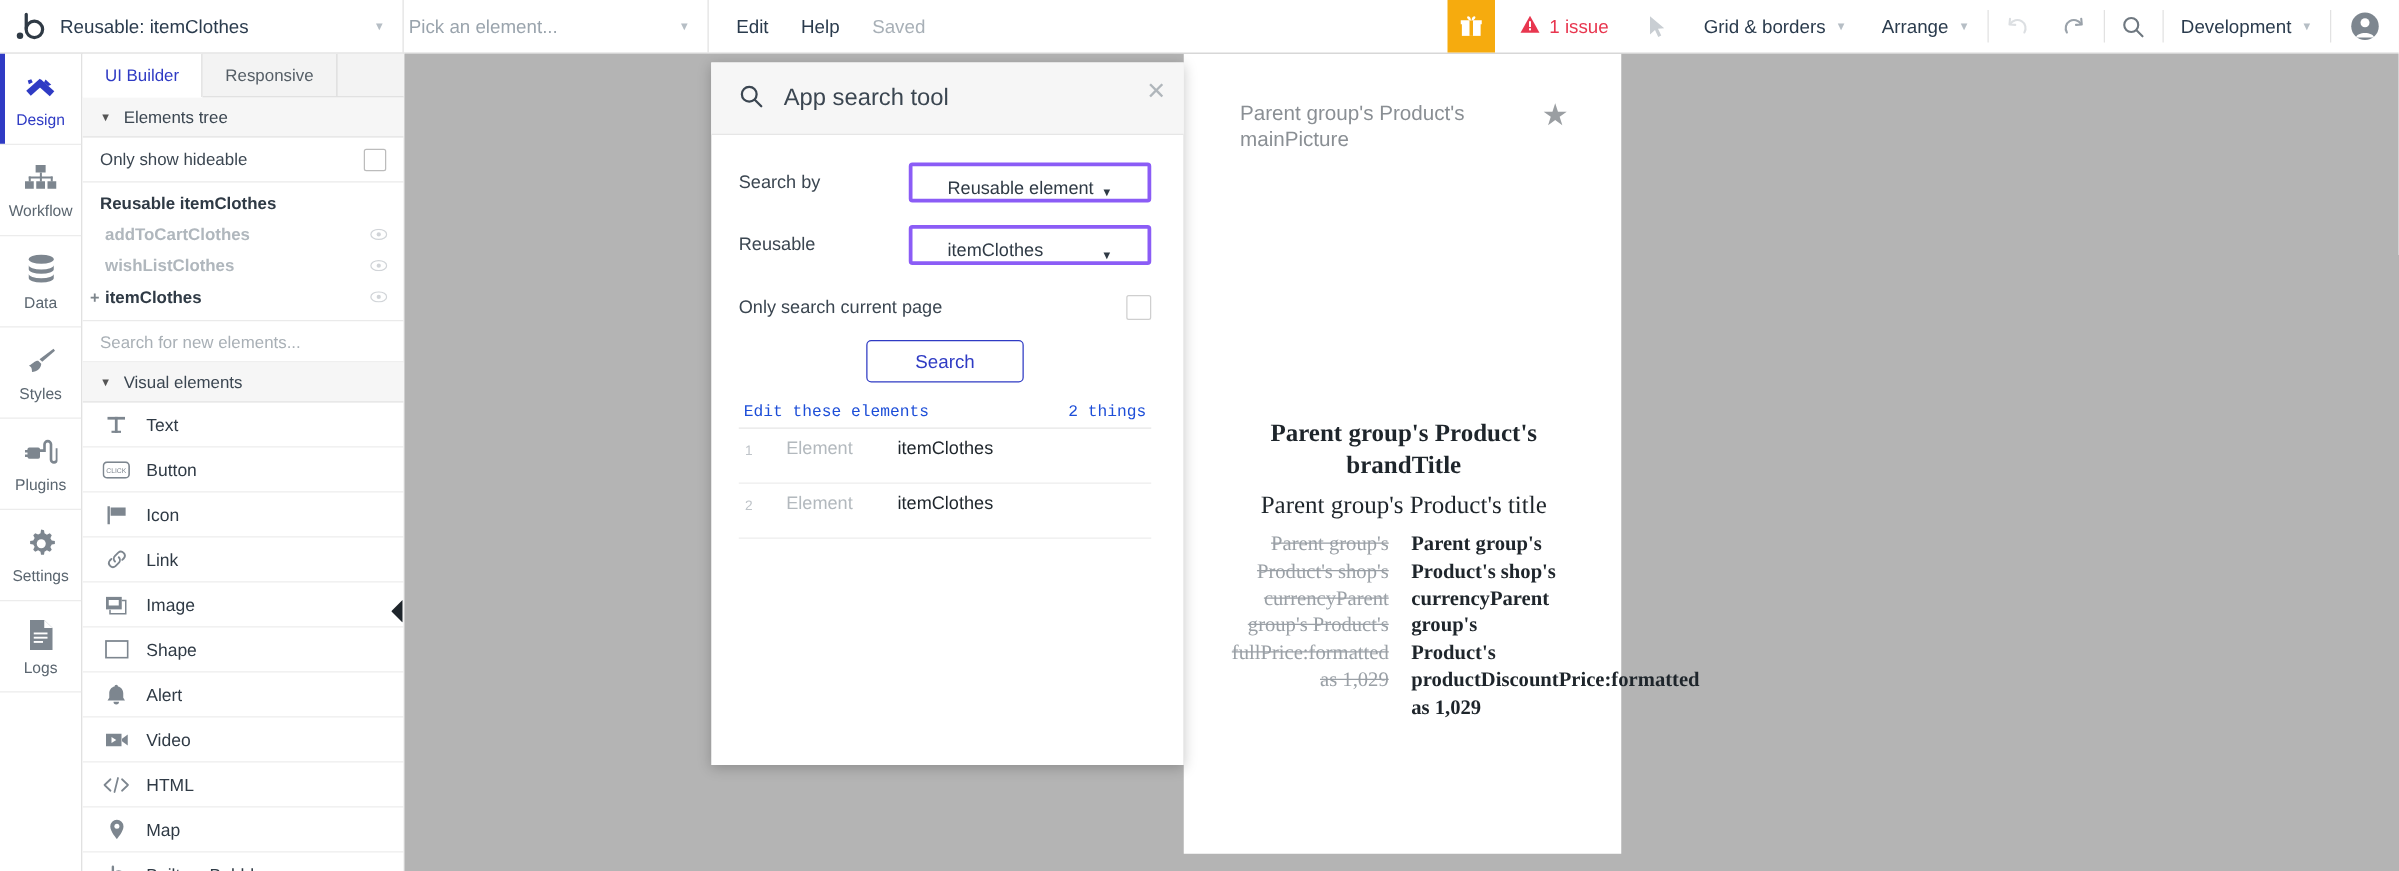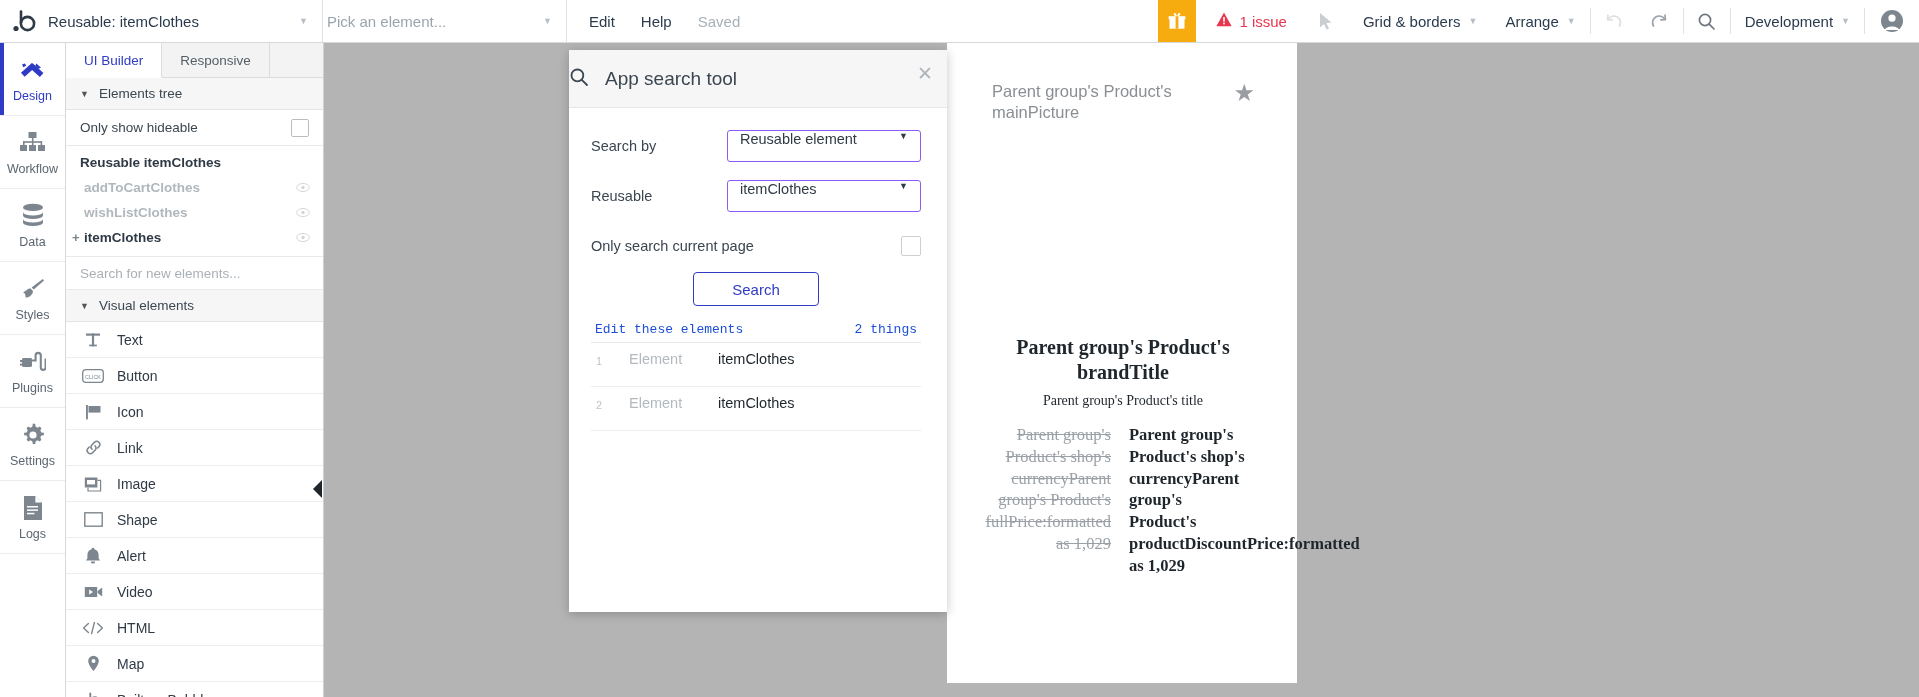--- a/index.html
+++ b/index.html
@@ -298,21 +298,21 @@
     font-size: 20px;
     line-height: 1.25;
     color: #1e252b;
   }
   .cv-title {
     position: absolute;
     left: 28px; top: 350px;
     width: 296px;
     text-align: center;
     font-family: "Liberation Serif", serif;
-    font-size: 14px;
+    font-size: 20px;
     color: #1e252b;
   }
   .cv-price-old {
     position: absolute;
     left: 32px; top: 381px;
     width: 132px;
     text-align: right;
     font-family: "Liberation Serif", serif;
     font-size: 16.5px;
     line-height: 1.32;
@@ -340,20 +340,21 @@
     box-shadow: 0 2px 10px rgba(0,0,0,.22);
     z-index: 20;
   }
   .dlg-head {
     position: relative;
     height: 58px;
     background: #f6f6f6;
     border-bottom: 1px solid #e6e6e6;
     display: flex; align-items: center;
     gap: 16px;
+    padding-left: 22px;
     box-sizing: border-box;
   }
   .dlg-head .ttl {
     font-size: 19px;
     color: #3b4651;
   }
   .dlg-close {
     position: absolute;
     right: 14px; top: 14px;
     font-size: 19px;
@@ -367,25 +368,25 @@
   }
   .frow .flabel {
     font-size: 14.5px;
     color: #3b4651;
     width: 136px;
     flex: 0 0 136px;
   }
   .fselect {
     flex: 1 1 auto;
     height: 32px;
-    border: 1px solid #8b5cf6;
+    border: 3px solid #8b5cf6;
     border-radius: 3px;
     background: #fff;
-    display: flex; align-items: flex-start;
-    padding: 0 12px;
+    display: flex; align-items: flex-end;
+    padding: 0 28px;
     box-sizing: border-box;
     font-size: 14.5px;
     color: #2f3a45;
   }
   .fselect .caret {
     margin-left: auto;
     font-size: 9px;
     color: #2f3a45;
   }
   .frow.check { margin-top: 24px; margin-bottom: 16px; }

